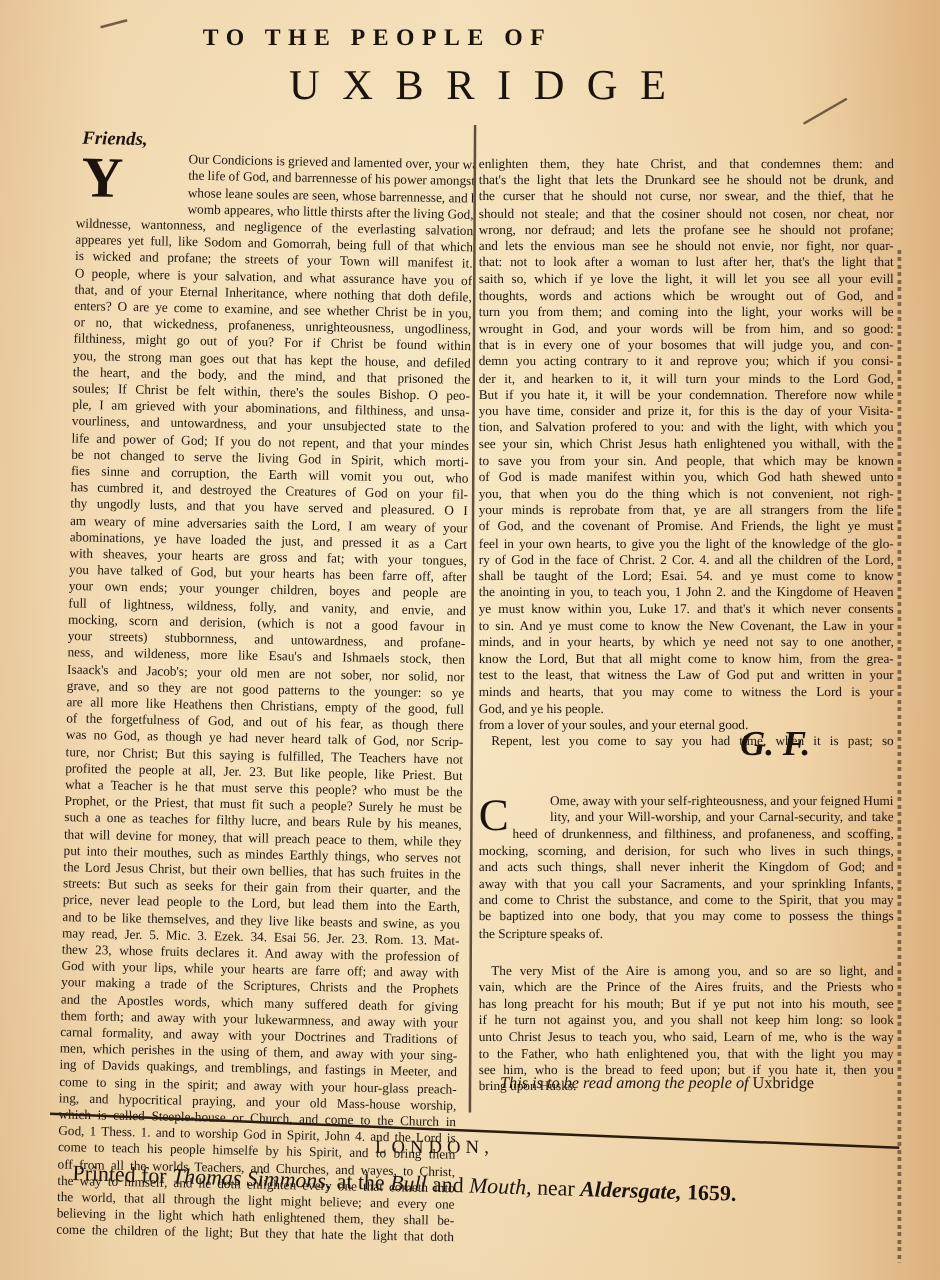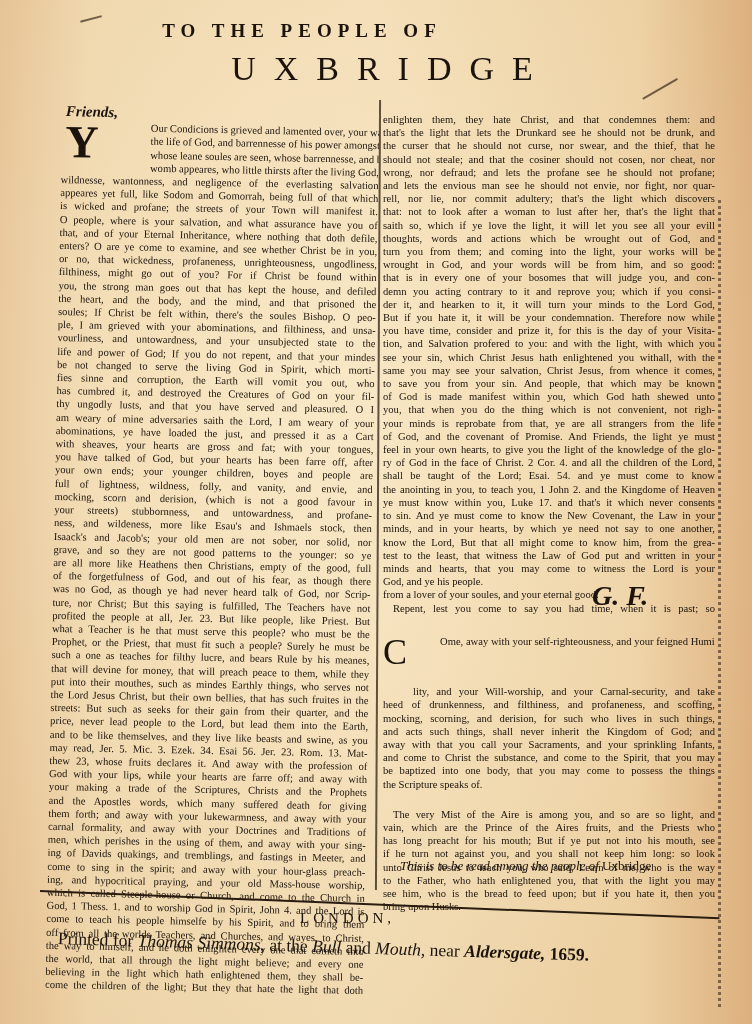--- a/index.html
+++ b/index.html
@@ -20,21 +20,21 @@
   .title-big {
     position: absolute; top: 50px; left: 0; width: 752px; text-align: center;
     font-size: 34px; letter-spacing: 18px; padding-left: 30px; box-sizing: border-box;
   }
   .col {
     position: absolute; font-size: 10.6px; line-height: 13.2px;
     text-align: justify; text-align-last: justify;
   }
   .col .ln { display: block; white-space: nowrap; overflow: hidden; text-align: justify; text-align-last: justify; }
   .col-left { top: 105px; left: 62px; width: 318px; transform: rotate(1.1deg); transform-origin: top left; }
-  .col-right { top: 113px; left: 383px; width: 332px; }
+  .col-right { top: 125px; left: 383px; width: 332px; }
   .col .ln.plain { text-align-last: left; }
   .friends { font-style: italic; font-size: 15px; font-weight: bold; margin: 0 0 2px 4px; display:block; }
   .dropcap { float: left; font-size: 46px; line-height: 40px; font-weight: bold; margin: 2px 4px 0 4px; height: 42px; }
   .dropcap-c { float: left; font-size: 36px; line-height: 30px; margin: 2px 3px 0 0; height: 30px; }
   .col-divider {
     position: absolute; left: 377px; top: 100px; width: 1.5px; height: 790px; background: #3b2a1a; opacity: 0.8;
     transform: rotate(0.3deg);
   }
   .right-border {
     position: absolute; left: 718px; top: 200px; width: 3px; height: 810px;
@@ -146,34 +146,32 @@
 
   <div class="col-divider"></div>
 
   <div class="col col-right" id="rightCol">
       <span class="ln">enlighten them, they hate Christ, and that condemnes them: and</span>
       <span class="ln">that's the light that lets the Drunkard see he should not be drunk, and</span>
       <span class="ln">the curser that he should not curse, nor swear, and the thief, that he</span>
       <span class="ln">should not steale; and that the cosiner should not cosen, nor cheat, nor</span>
       <span class="ln">wrong, nor defraud; and lets the profane see he should not profane;</span>
       <span class="ln">and lets the envious man see he should not envie, nor fight, nor quar-</span>
-      <span class="ln">rell, nor lie, nor commit adultery; that's the light which discovers</span>
       <span class="ln">that: not to look after a woman to lust after her, that's the light that</span>
       <span class="ln">saith so, which if ye love the light, it will let you see all your evill</span>
       <span class="ln">thoughts, words and actions which be wrought out of God, and</span>
       <span class="ln">turn you from them; and coming into the light, your works will be</span>
       <span class="ln">wrought in God, and your words will be from him, and so good:</span>
       <span class="ln">that is in every one of your bosomes that will judge you, and con-</span>
       <span class="ln">demn you acting contrary to it and reprove you; which if you consi-</span>
       <span class="ln">der it, and hearken to it, it will turn your minds to the Lord God,</span>
       <span class="ln">But if you hate it, it will be your condemnation. Therefore now while</span>
       <span class="ln">you have time, consider and prize it, for this is the day of your Visita-</span>
       <span class="ln">tion, and Salvation profered to you: and with the light, with which you</span>
       <span class="ln">see your sin, which Christ Jesus hath enlightened you withall, with the</span>
-      <span class="ln">same you may see your salvation, Christ Jesus, from whence it comes,</span>
       <span class="ln">to save you from your sin. And people, that which may be known</span>
       <span class="ln">of God is made manifest within you, which God hath shewed unto</span>
       <span class="ln">you, that when you do the thing which is not convenient, not righ-</span>
       <span class="ln">your minds is reprobate from that, ye are all strangers from the life</span>
       <span class="ln">of God, and the covenant of Promise. And Friends, the light ye must</span>
       <span class="ln">feel in your own hearts, to give you the light of the knowledge of the glo-</span>
       <span class="ln">ry of God in the face of Christ. 2 Cor. 4. and all the children of the Lord,</span>
       <span class="ln">shall be taught of the Lord; Esai. 54. and ye must come to know</span>
       <span class="ln">the anointing in you, to teach you, 1 John 2. and the Kingdome of Heaven</span>
       <span class="ln">ye must know within you, Luke 17. and that's it which never consents</span>
@@ -185,21 +183,21 @@
       <span class="ln plain">God, and ye his people.</span>
       <span class="ln plain">from a lover of your soules, and your eternal good.</span>
       <span class="ln" style="padding-left: 10px;">Repent, lest you come to say you had time, when it is past; so</span>
     </div>
 
   <div class="signature">G. F.</div>
 
   <div class="col col-right" style="top:635px;" id="psCol">
     <span class="dropcap-c">C</span>
   <span class="ln" style="padding-left: 30px;">Ome, away with your self-righteousness, and your feigned Humi-</span>
-      <span class="ln" style="padding-left: 30px; margin-top: 37px;">lity, and your Will-worship, and your Carnal-security, and take</span>
+      <span class="ln" style="padding-left: 30px;">lity, and your Will-worship, and your Carnal-security, and take</span>
       <span class="ln">heed of drunkenness, and filthiness, and profaneness, and scoffing,</span>
       <span class="ln">mocking, scorning, and derision, for such who lives in such things,</span>
       <span class="ln">and acts such things, shall never inherit the Kingdom of God; and</span>
       <span class="ln">away with that you call your Sacraments, and your sprinkling Infants,</span>
       <span class="ln">and come to Christ the substance, and come to the Spirit, that you may</span>
       <span class="ln">be baptized into one body, that you may come to possess the things</span>
       <span class="ln plain">the Scripture speaks of.</span>
       <span class="ln" style="padding-left: 10px; margin-top: 17px;">The very Mist of the Aire is among you, and so are so light, and</span>
       <span class="ln">vain, which are the Prince of the Aires fruits, and the Priests who</span>
       <span class="ln">has long preacht for his mouth; But if ye put not into his mouth, see</span>

